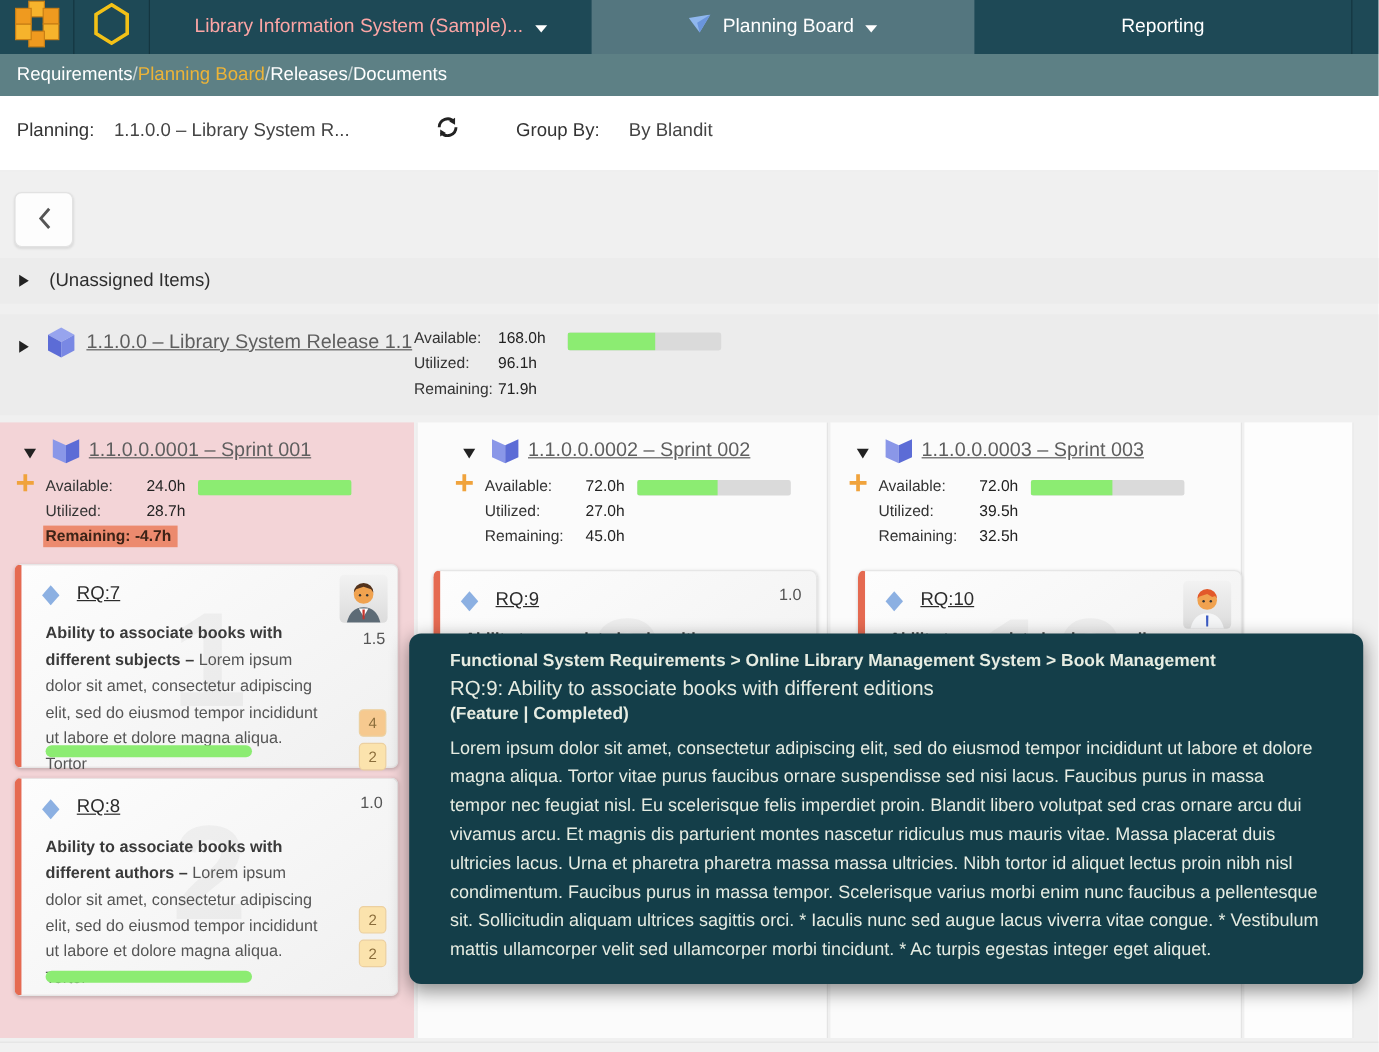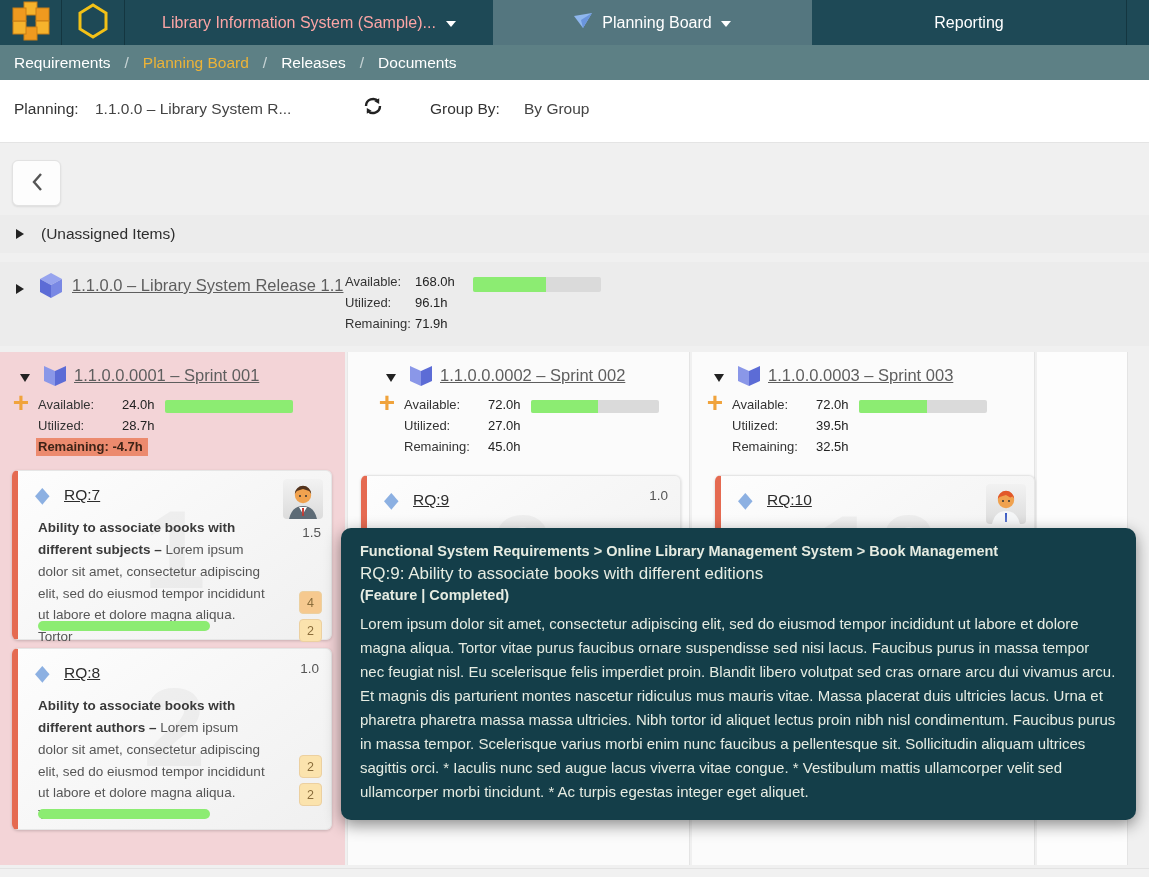--- a/index.html
+++ b/index.html
@@ -12,21 +12,21 @@
   .logo-cell { position:absolute; top:0; height:45px; display:flex; align-items:center; justify-content:center; border-right:1px solid #143640; cursor:pointer; }
   .logo-cell.c1 { left:0; width:62px; }
   .logo-cell.c2 { left:62px; width:63px; }
   .product-dd { position:absolute; left:125px; top:0; width:368px; height:45px; display:flex; align-items:center; justify-content:center; gap:10px; color:#fca5a5; font-size:16px; cursor:pointer; }
   .tab { position:absolute; top:0; height:45px; display:flex; align-items:center; justify-content:center; gap:9px; color:#fff; font-size:16px; cursor:pointer; }
   .tab.active { left:493px; width:319px; background:#54767f; }
   .tab.reporting { left:812px; width:315px; border-right:1px solid #143640;align-items:center; }
   .caret { width:0; height:0; border-left:5px solid transparent; border-right:5px solid transparent; border-top:6px solid #ffffff; margin-top:2px; }
 
   
-  .breadcrumb { position:absolute; left:0; top:45px; width:1149px; height:35px; background:#5d8085; display:flex; align-items:center; gap:14px; padding-left:14px; font-size:15.5px; color:#ffffff; }
+  .breadcrumb { position:absolute; left:0; top:45px; width:1149px; height:35px; background:#5d8085; display:flex; align-items:center; padding-left:14px; font-size:15.5px; color:#ffffff; }
   .bc-sep { color:rgba(255,255,255,.65); }
   .bc-item { cursor:pointer; }
   .bc-item.active { color:#ecb338; }
 
   
   .toolbar { position:absolute; left:0; top:80px; width:1149px; height:63px; background:#ffffff; border-bottom:1px solid #e4e4e4; }
   .tb-lab { position:absolute; top:20px; font-size:15.5px; color:#333; }
   .tb-val { position:absolute; top:20px; font-size:15.5px; color:#444; cursor:pointer; }
   .refresh-btn { position:absolute; left:360px; top:14px; width:26px; height:26px; border:none; background:transparent; cursor:pointer; }
 
@@ -86,21 +86,21 @@
   .c-badge.b1 { background:#f6c98f; }
   .c-badge.b2 { background:#fbe3ad; }
   .c-bar { position:absolute; left:20px; height:10px; width:172px; border-radius:5px; background:#8cec72; }
 
   #card-rq7 { left:12px; top:327px; height:170px; }
   #card-rq8 { left:12px; top:505px; height:182px; }
   #card-rq9 { left:361px; top:332px; height:160px; }
   #card-rq10 { left:715px; top:332px; height:160px; }
 
   
-  .tooltip { position:absolute; left:341px; top:385px; width:795px; height:292px; background:#143e49; border-radius:10px; box-shadow:0 5px 16px rgba(0,0,0,.45); padding:15px 19px; color:#e6ece2; z-index:30; }
+  .tooltip { position:absolute; left:341px; top:385px; width:795px; height:292px; background:#143e49; border-radius:10px; box-shadow:0 5px 16px rgba(0,0,0,.45); padding:15px 34px; color:#e6ece2; z-index:30; }
   .tt-path { font-weight:bold; font-size:14.5px; margin-bottom:5px; }
   .tt-title { font-weight:normal; font-size:17px; margin-bottom:3px; }
   .tt-meta { font-weight:bold; font-size:14.5px; margin-bottom:9px; }
   .tt-body { font-size:15px; line-height:1.6; }
 
   .hscroll { position:absolute; left:0; top:725px; width:1149px; height:9px; background:#f1f1f1; border-top:1px solid #e3e3e3; }
 </style>
 </head>
 <body>
 
@@ -164,21 +164,21 @@
       <span>
         <svg width="22" height="22" viewBox="0 0 22 22">
           <path d="M18 11a7 7 0 0 1-12.4 4.4" stroke="#222" stroke-width="2.4" fill="none"></path>
           <path d="M4 11a7 7 0 0 1 12.4-4.4" stroke="#222" stroke-width="2.4" fill="none"></path>
           <polygon points="17.2,3.2 17.2,9 12.4,6.2" fill="#222"></polygon>
           <polygon points="4.8,18.8 4.8,13 9.6,15.8" fill="#222"></polygon>
         </svg>
       </span>
     </button>
     <span class="tb-lab" style="left:430px">Group By:</span>
-    <span class="tb-val" style="left:524px">By Group</span>
+    <span class="tb-val" style="left:524px">By Blandit</span>
   </div>
 
   <div class="board">
 
     <button class="collapse-btn">
       <span>
         <svg width="14" height="20" viewBox="0 0 14 20">
           <polyline points="11,2 4,10 11,18" fill="none" stroke="#555" stroke-width="2.4"></polyline>
         </svg>
       </span>

